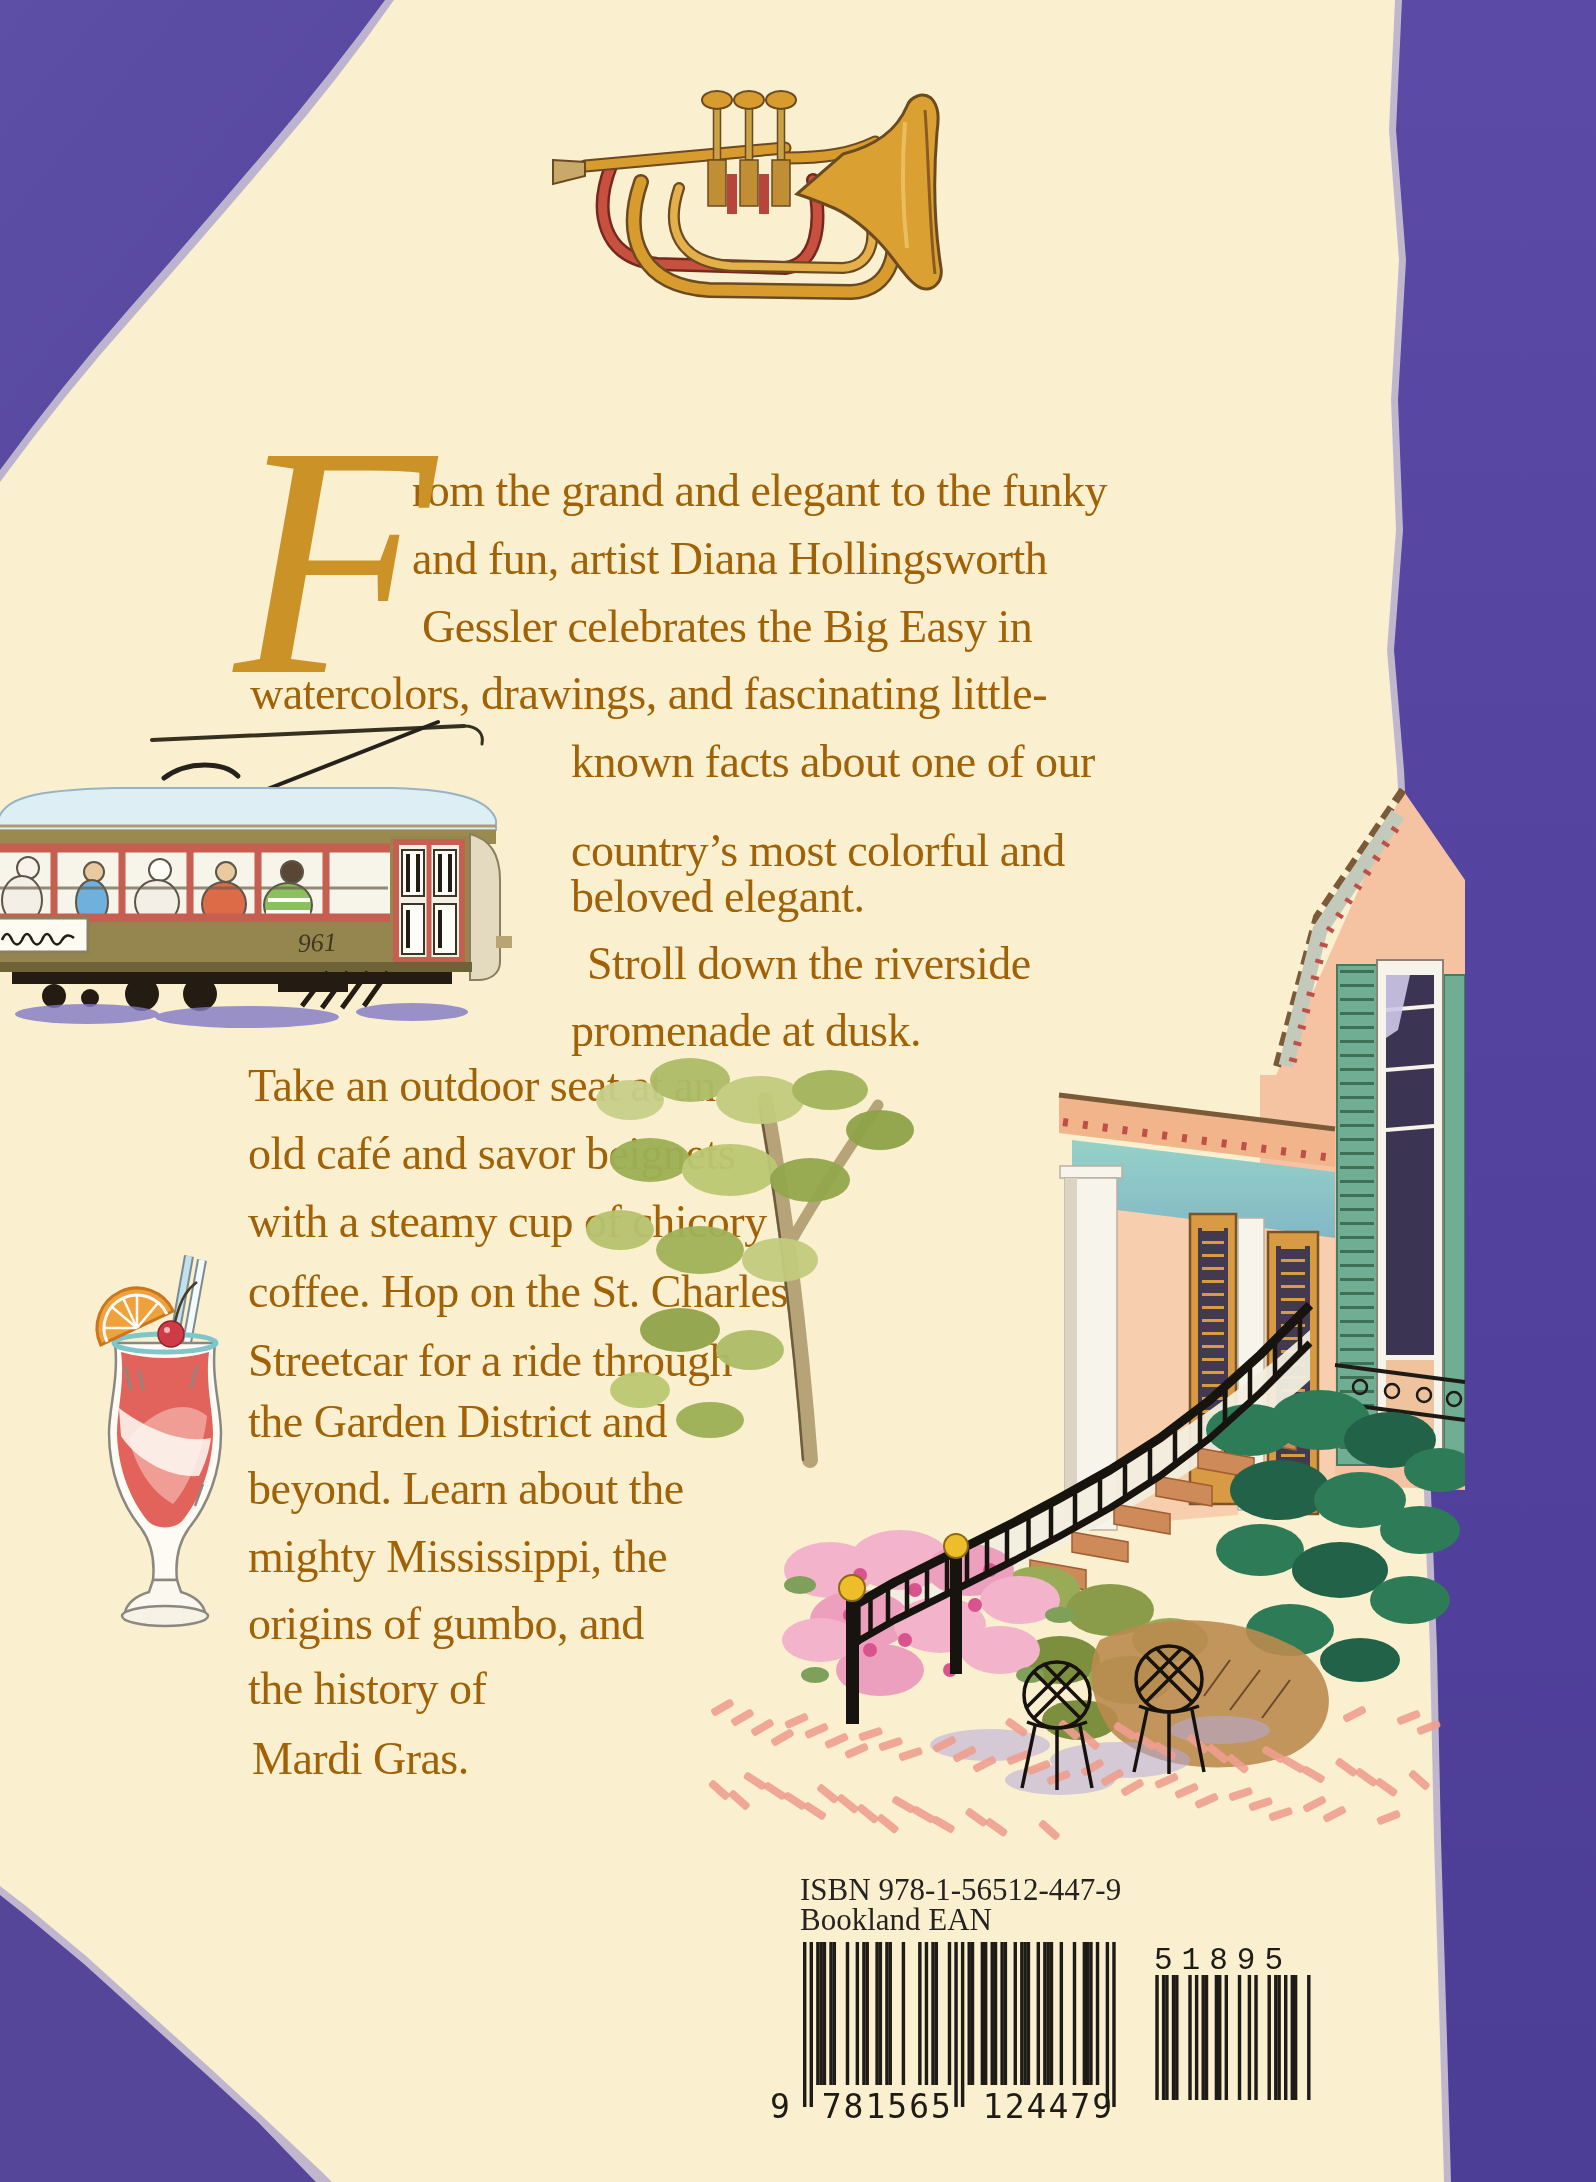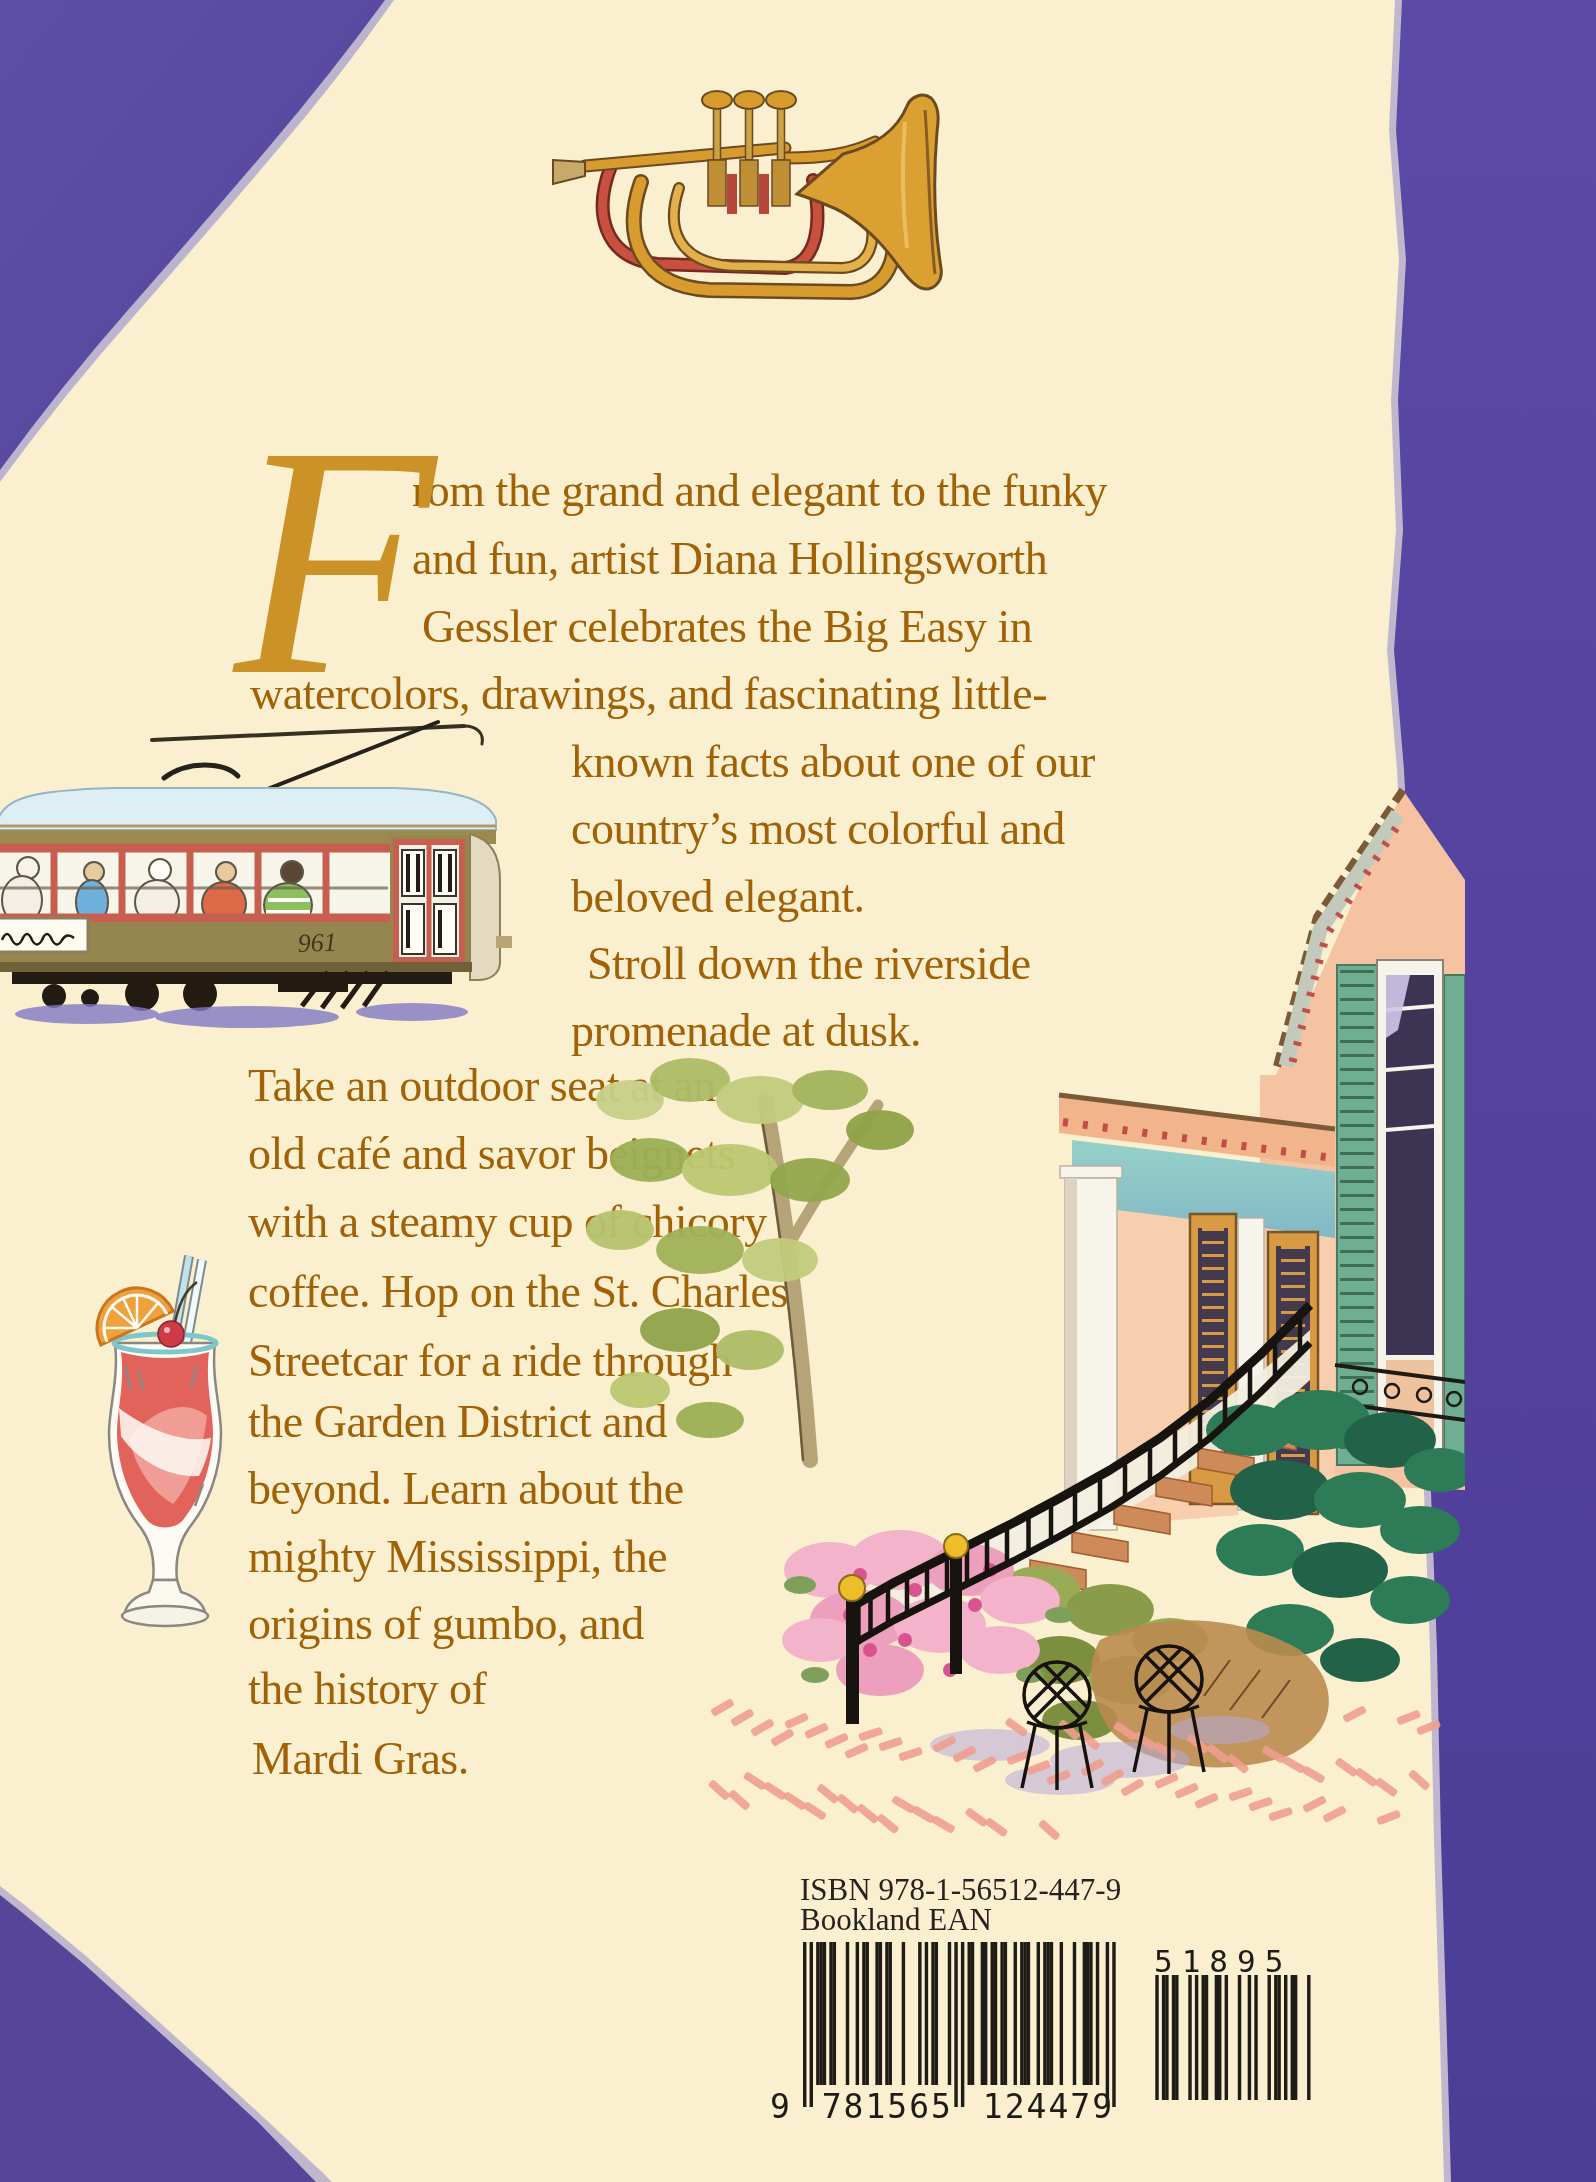--- a/index.html
+++ b/index.html
@@ -14,40 +14,40 @@
   #barcode-svg{left:0;top:0;z-index:3;}
   .txt{position:absolute;z-index:4;white-space:nowrap;}
   #title{top:304px;left:400px;font-style:italic;font-size:106px;line-height:1;color:#107A55;letter-spacing:1px;}
   #dropcap{top:396px;left:234px;font-style:italic;font-size:330px;line-height:1;color:#CB9227;}
   #body-lines .bl{position:absolute;font-size:46px;line-height:1;color:#a16207;letter-spacing:-0.5px;white-space:pre;}
   .bl:nth-child(1){top:468px;left:412px}
   .bl:nth-child(2){top:536px;left:412px}
   .bl:nth-child(3){top:604px;left:422px}
   .bl:nth-child(4){top:671px;left:250px}
   .bl:nth-child(5){top:739px;left:571px}
-  .bl:nth-child(6){top:806px;left:571px}
+  .bl:nth-child(6){top:828px;left:571px}
   .bl:nth-child(7){top:874px;left:571px}
   .bl:nth-child(8){top:941px;left:587px}
   .bl:nth-child(9){top:1008px;left:571px}
   .bl:nth-child(10){top:1063px;left:248px}
   .bl:nth-child(11){top:1131px;left:248px}
   .bl:nth-child(12){top:1199px;left:248px}
   .bl:nth-child(13){top:1269px;left:248px}
   .bl:nth-child(14){top:1338px;left:248px}
   .bl:nth-child(15){top:1399px;left:248px}
   .bl:nth-child(16){top:1466px;left:248px}
   .bl:nth-child(17){top:1534px;left:248px}
   .bl:nth-child(18){top:1601px;left:248px}
   .bl:nth-child(19){top:1666px;left:248px}
   .bl:nth-child(20){top:1736px;left:252px}
   #isbn1{top:1872px;left:800px;font-size:31px;color:#262220;font-family:Liberation Serif, serif;}
   #isbn2{top:1902px;left:800px;font-size:31px;color:#262220;text-align:center;}
   .digits{font-family:"DejaVu Sans Mono",monospace;color:#1F1B16;}
   #main-digits{top:2087px;left:770px;font-size:33px;letter-spacing:2px;word-spacing:8px;}
-  #addon-digits{top:1943px;left:1154px;font-size:31px;letter-spacing:9px;}
+  #addon-digits{top:1943px;left:1154px;font-size:31px;letter-spacing:9px;font-family:Liberation Mono, monospace;}
 </style>
 </head>
 <body>
 
 <div id="page">
 
   <svg id="bg-purple" width="1596" height="2182" viewBox="0 0 1596 2182">
     <defs>
       <linearGradient id="gradR" x1="0" y1="0" x2="0" y2="1">
         <stop offset="0" stop-color="#5B4BA6"></stop>

